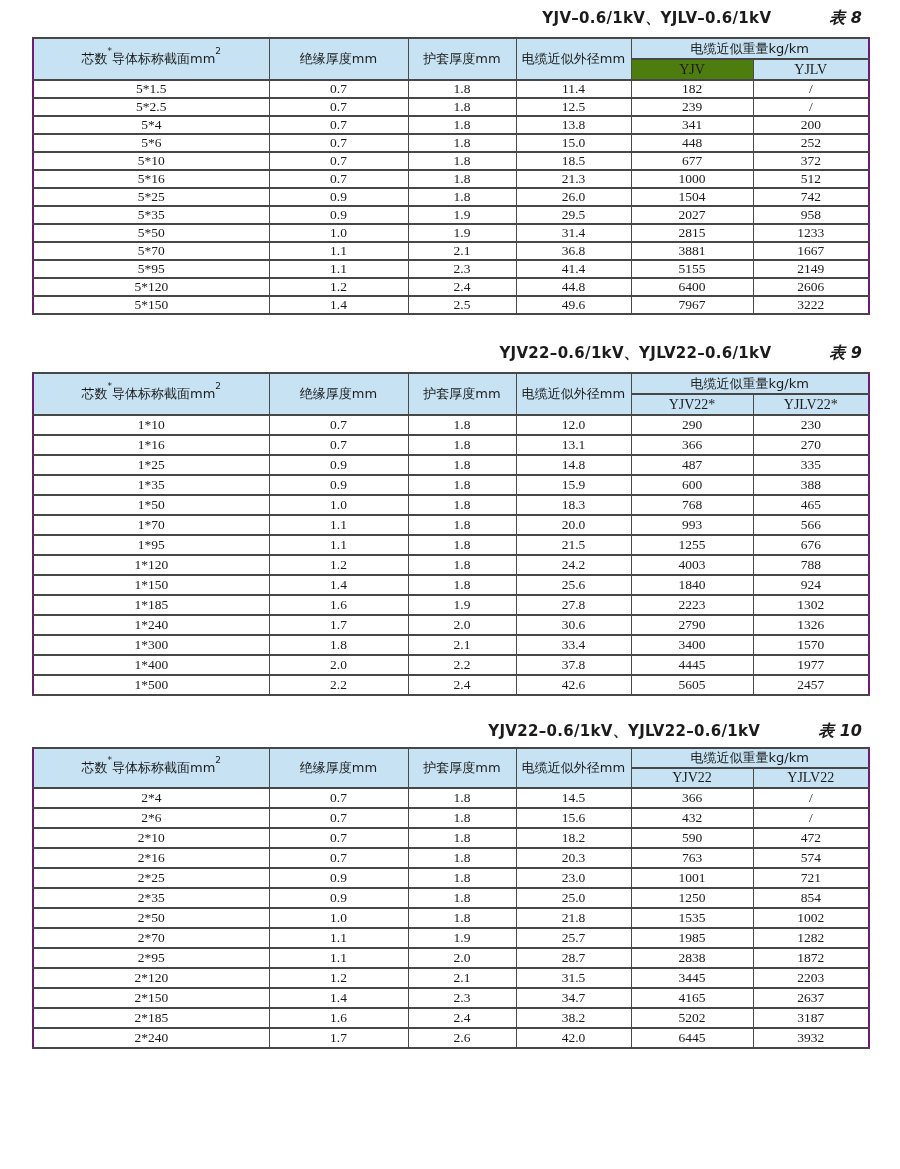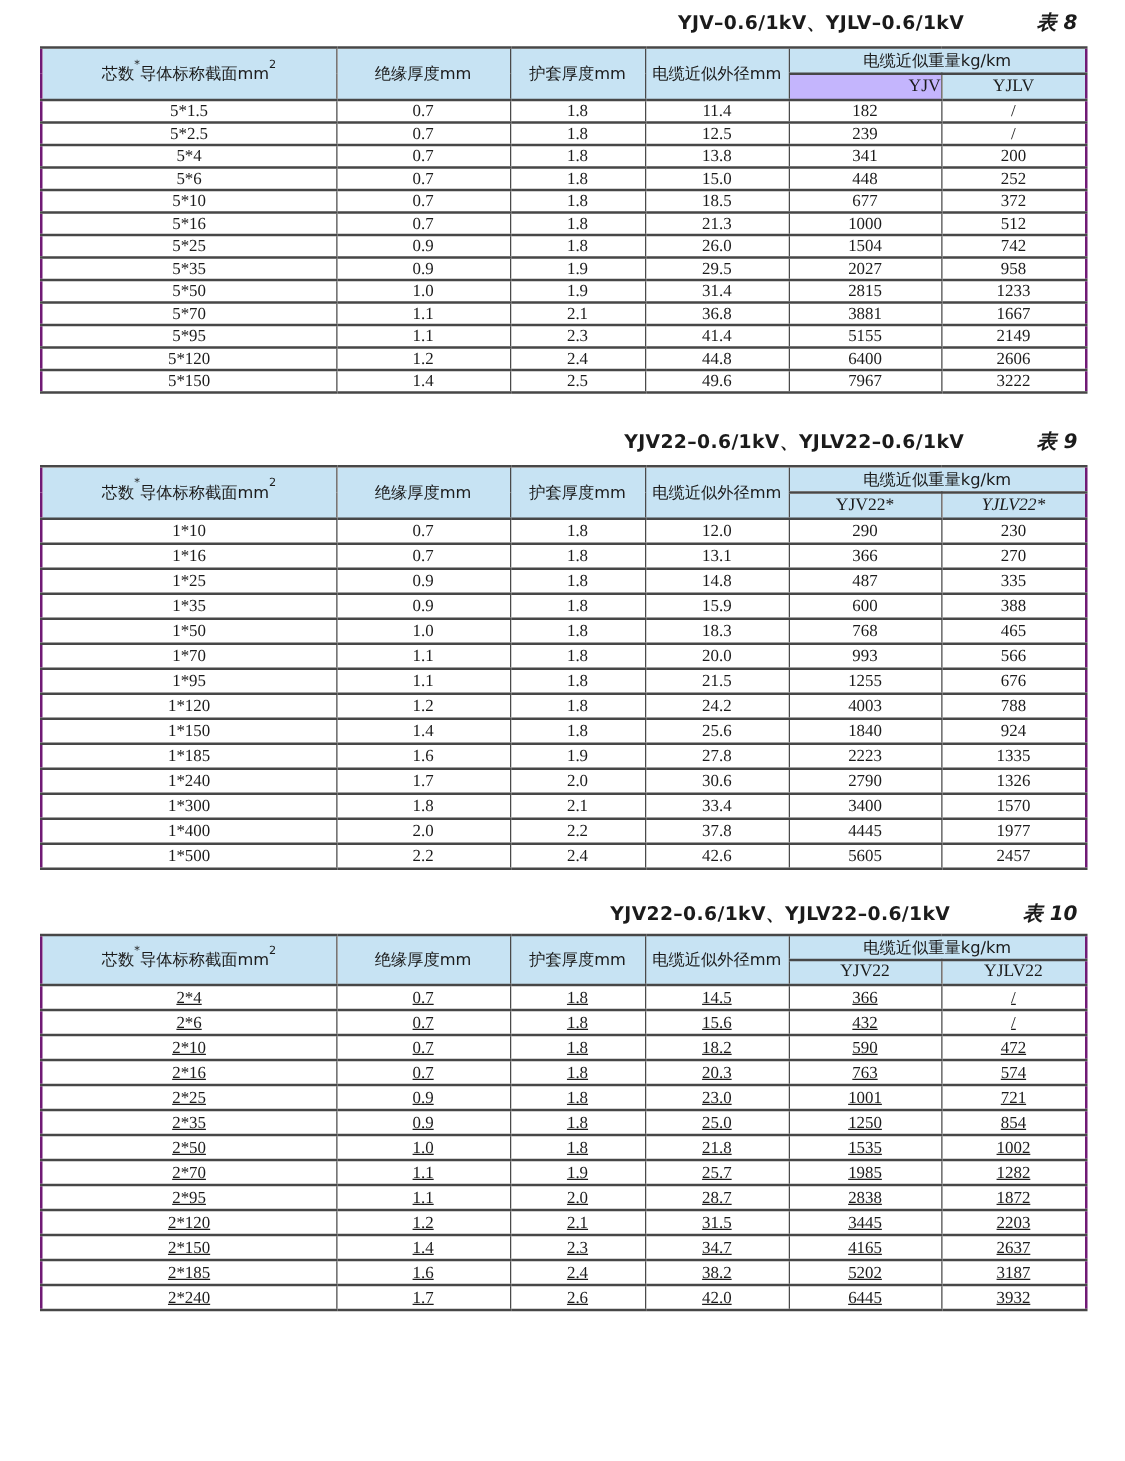--- a/index.html
+++ b/index.html
@@ -32,21 +32,21 @@
   }
   thead tr{height:21px;}
   .t10 thead tr{height:20px;}
   thead th.subhead{font-family:"Liberation Serif","DejaVu Serif",serif;font-size:14px;}
   tbody td{
     font-family:"Liberation Serif","DejaVu Serif",serif;
     font-size:13.5px;
   }
   .t8  tbody tr{height:14px;}
   .t9  tbody tr{height:20px;}
-  .t10 tbody tr{height:20px;text-decoration:underline;}
+  .t10 tbody tr{height:20px;}
 
   .t8 .title-row{margin-bottom:8px;}
   .t9{margin-top:28px;}
   .t9 .title-row{margin-bottom:8px;}
   .t10{margin-top:25px;}
   .t10 .title-row{margin-bottom:5px;}
 
   sup{
     font-size:9px;line-height:0;position:relative;top:-4px;
   }
@@ -72,21 +72,21 @@
       </colgroup>
       <thead>
         <tr>
           <th rowspan="2" style="background: rgb(199, 227, 243);"><span>芯数</span><sup>*</sup><span>导体标称截面mm</span><sup>2</sup></th>
           <th rowspan="2" style="background: rgb(199, 227, 243);">绝缘厚度mm</th>
           <th rowspan="2" style="background: rgb(199, 227, 243);">护套厚度mm</th>
           <th rowspan="2" style="background: rgb(199, 227, 243);">电缆近似外径mm</th>
           <th colspan="2" style="background: rgb(199, 227, 243);">电缆近似重量kg/km</th>
         </tr>
         <tr>
-          <th class="subhead" style="background: #c4b5fd; text-align: right;">YJV</th>
+          <th class="subhead" style="background: #4d7c0f;">YJV</th>
           <th class="subhead" style="background: rgb(199, 227, 243);">YJLV</th>
         </tr>
       </thead>
       <tbody>
           <tr>
             <td>5*1.5</td>
             <td>0.7</td>
             <td>1.8</td>
             <td>11.4</td>
             <td>182</td>
@@ -209,21 +209,21 @@
       <thead>
         <tr>
           <th rowspan="2" style="background: rgb(199, 227, 243);"><span>芯数</span><sup>*</sup><span>导体标称截面mm</span><sup>2</sup></th>
           <th rowspan="2" style="background: rgb(199, 227, 243);">绝缘厚度mm</th>
           <th rowspan="2" style="background: rgb(199, 227, 243);">护套厚度mm</th>
           <th rowspan="2" style="background: rgb(199, 227, 243);">电缆近似外径mm</th>
           <th colspan="2" style="background: rgb(199, 227, 243);">电缆近似重量kg/km</th>
         </tr>
         <tr>
           <th class="subhead" style="background: rgb(199, 227, 243);">YJV22*</th>
-          <th class="subhead" style="background: rgb(199, 227, 243); font-style: italic;">YJLV22*</th>
+          <th class="subhead" style="background: rgb(199, 227, 243);">YJLV22*</th>
         </tr>
       </thead>
       <tbody>
           <tr>
             <td>1*10</td>
             <td>0.7</td>
             <td>1.8</td>
             <td>12.0</td>
             <td>290</td>
             <td>230</td>
@@ -291,21 +291,21 @@
             <td>25.6</td>
             <td>1840</td>
             <td>924</td>
           </tr>
           <tr>
             <td>1*185</td>
             <td>1.6</td>
             <td>1.9</td>
             <td>27.8</td>
             <td>2223</td>
-            <td>1335</td>
+            <td>1302</td>
           </tr>
           <tr>
             <td>1*240</td>
             <td>1.7</td>
             <td>2.0</td>
             <td>30.6</td>
             <td>2790</td>
             <td>1326</td>
           </tr>
           <tr>

